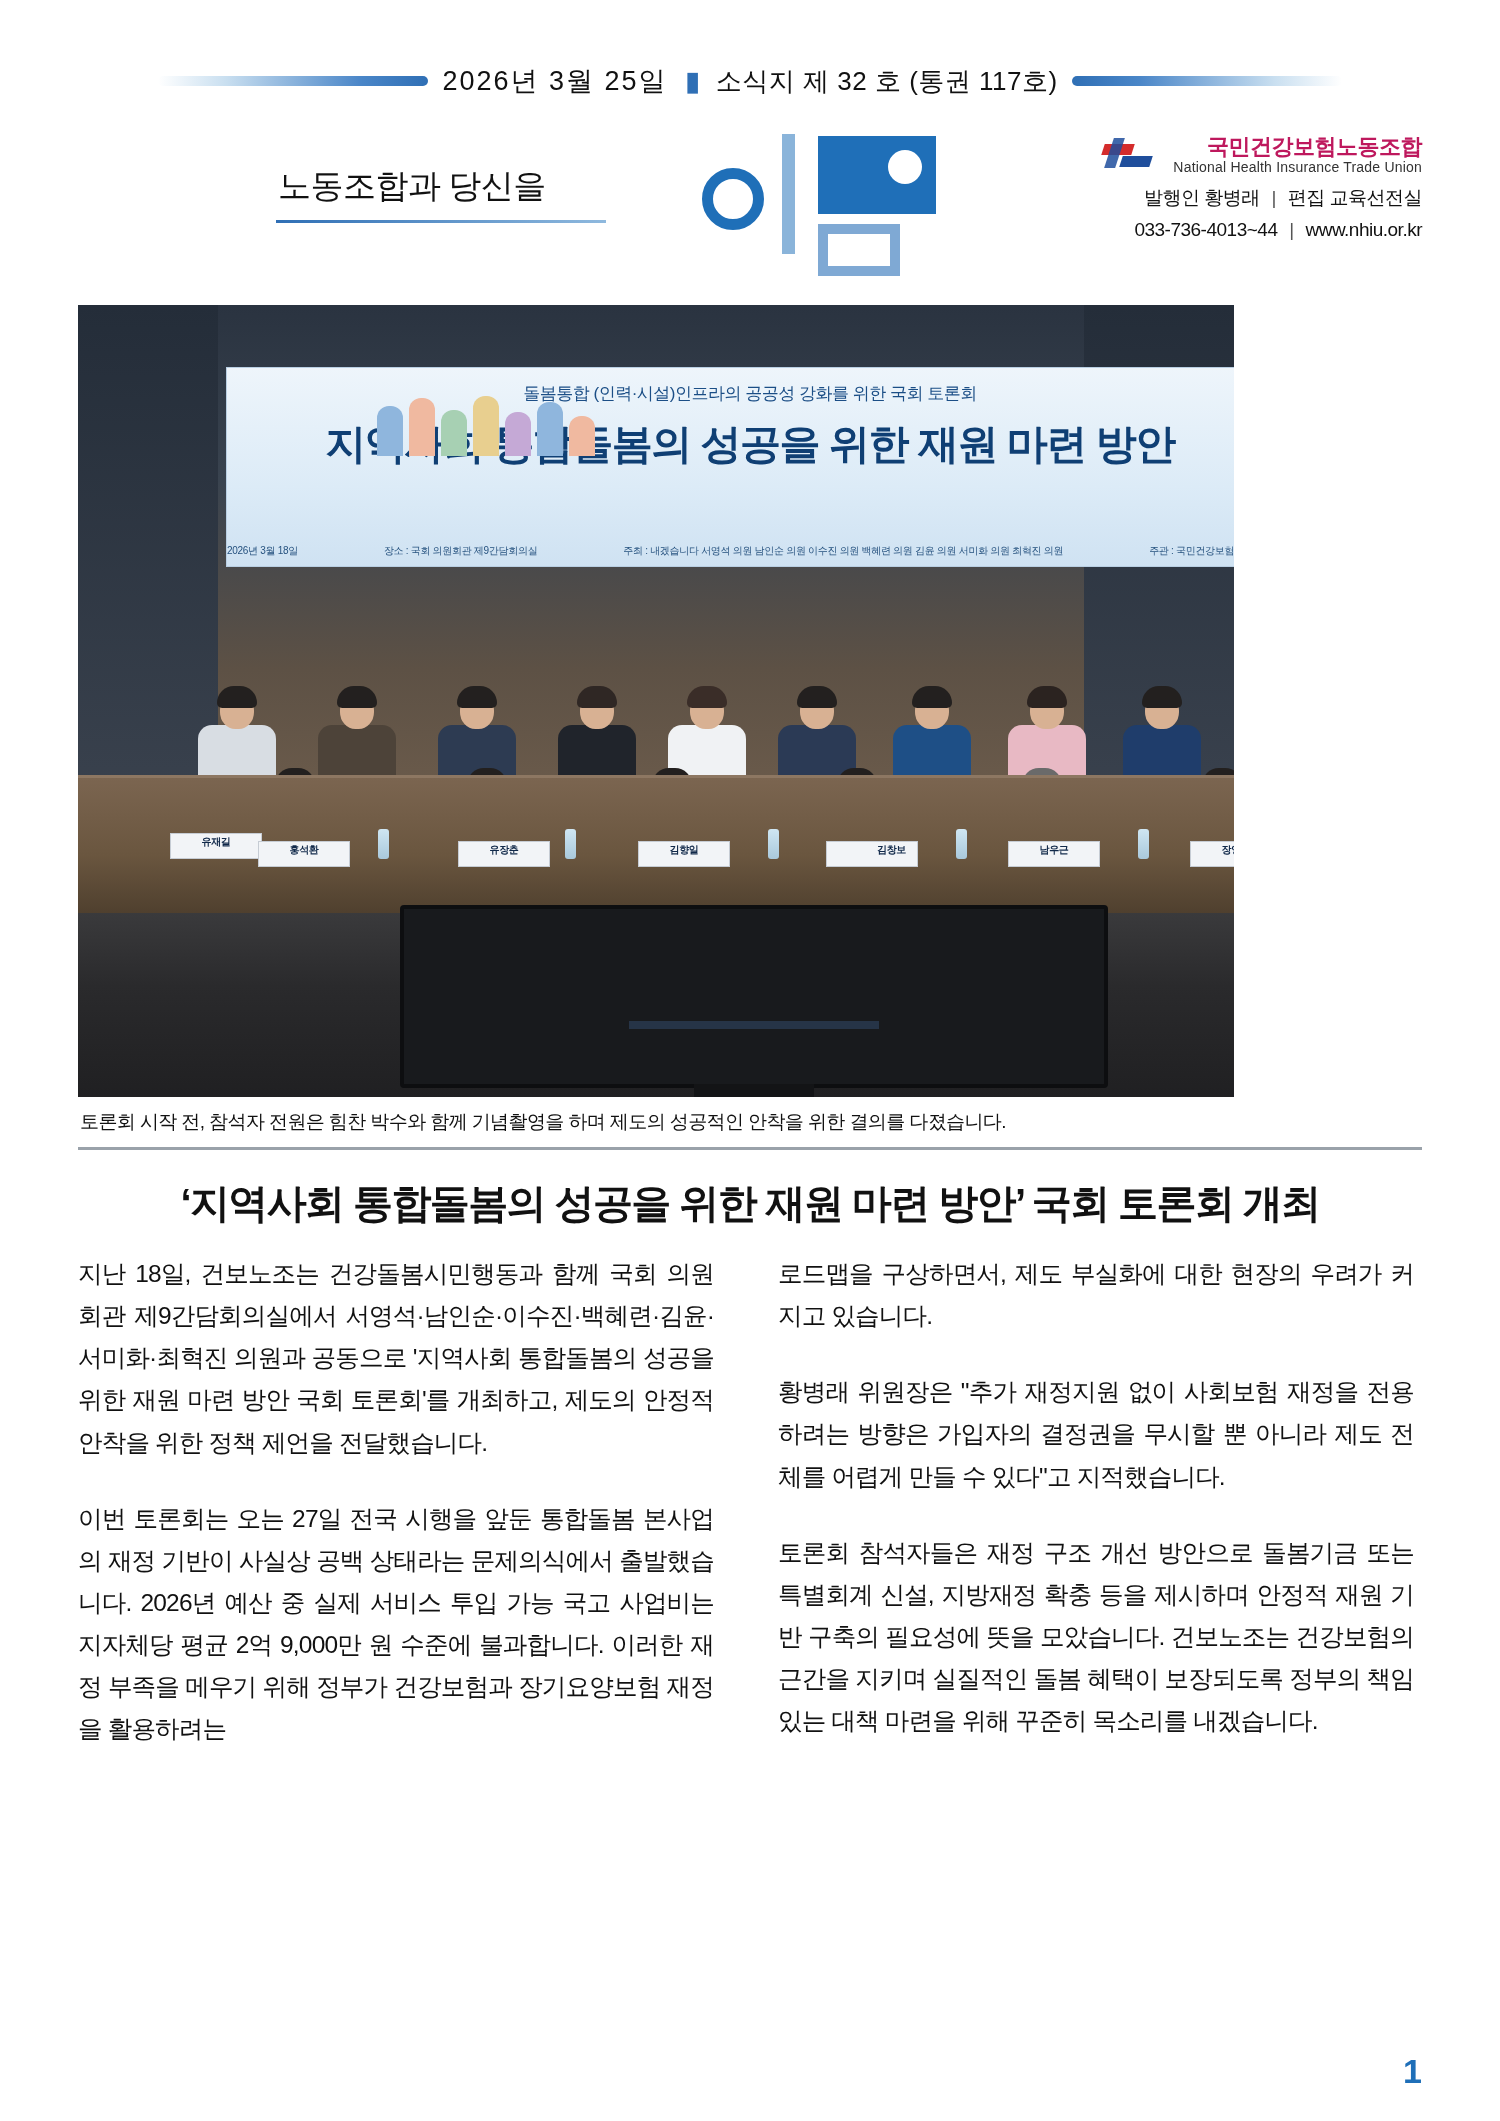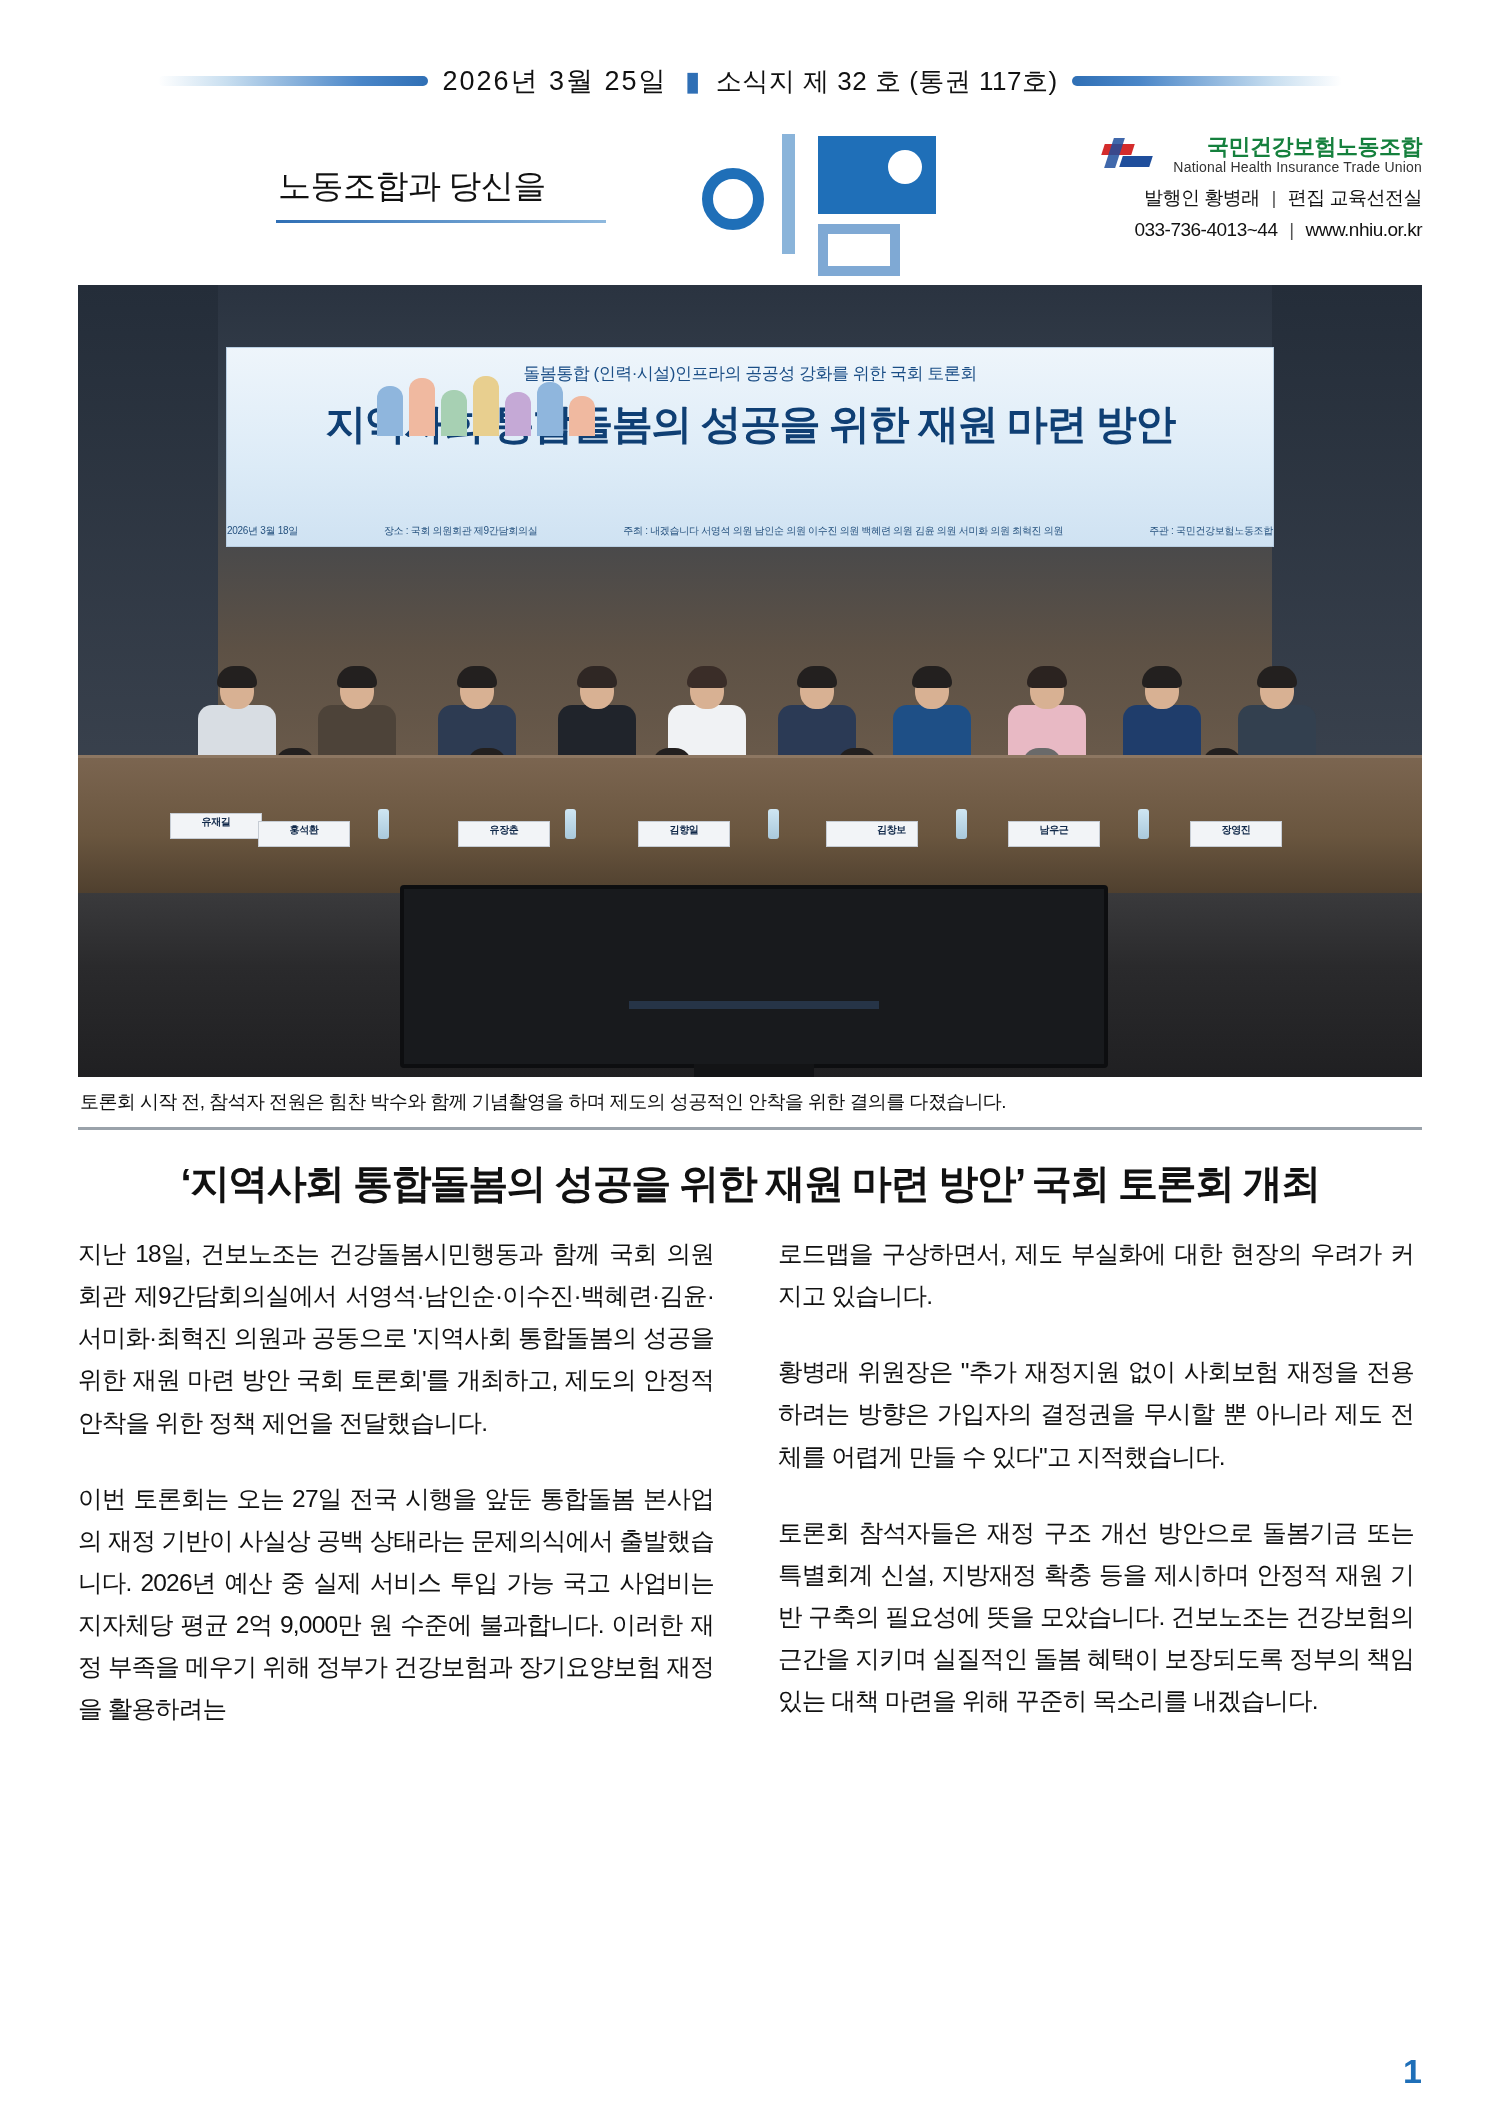--- a/index.html
+++ b/index.html
@@ -185,21 +185,21 @@
     left: 6px; top: 0px;
     width: 11px; height: 30px;
     background: #1f4e9c;
     transform: skewX(-18deg);
     opacity: .85;
   }
   .pub-name-kr {
     font-size: 22px;
     font-weight: bold;
     letter-spacing: -0.5px;
-    color: #15803d;
+    color: #be185d;
     line-height: 1.15;
   }
   .pub-name-en {
     font-size: 14px;
     letter-spacing: 0.2px;
     color: #333;
   }
   .pub-line {
     font-size: 19px;
     letter-spacing: -0.5px;
@@ -207,22 +207,22 @@
     color: #111;
   }
   .pub-line .divider {
     color: #555;
     margin: 0 7px;
   }
 
   
   .hero {
     position: relative;
-    margin-top: 8px;
-    width: 1344px;
+    margin-top: 28px;
+    width: 1156px;
     height: 792px;
     overflow: hidden;
     background: #404040;
   }
   
   .room-wall {
     position: absolute; inset: 0;
     background: linear-gradient(to bottom, #2a3340 0%, #39434f 22%, #5d5145 46%, #6b5b4b 62%, #3c3832 100%);
   }
   .wall-panel-l {

